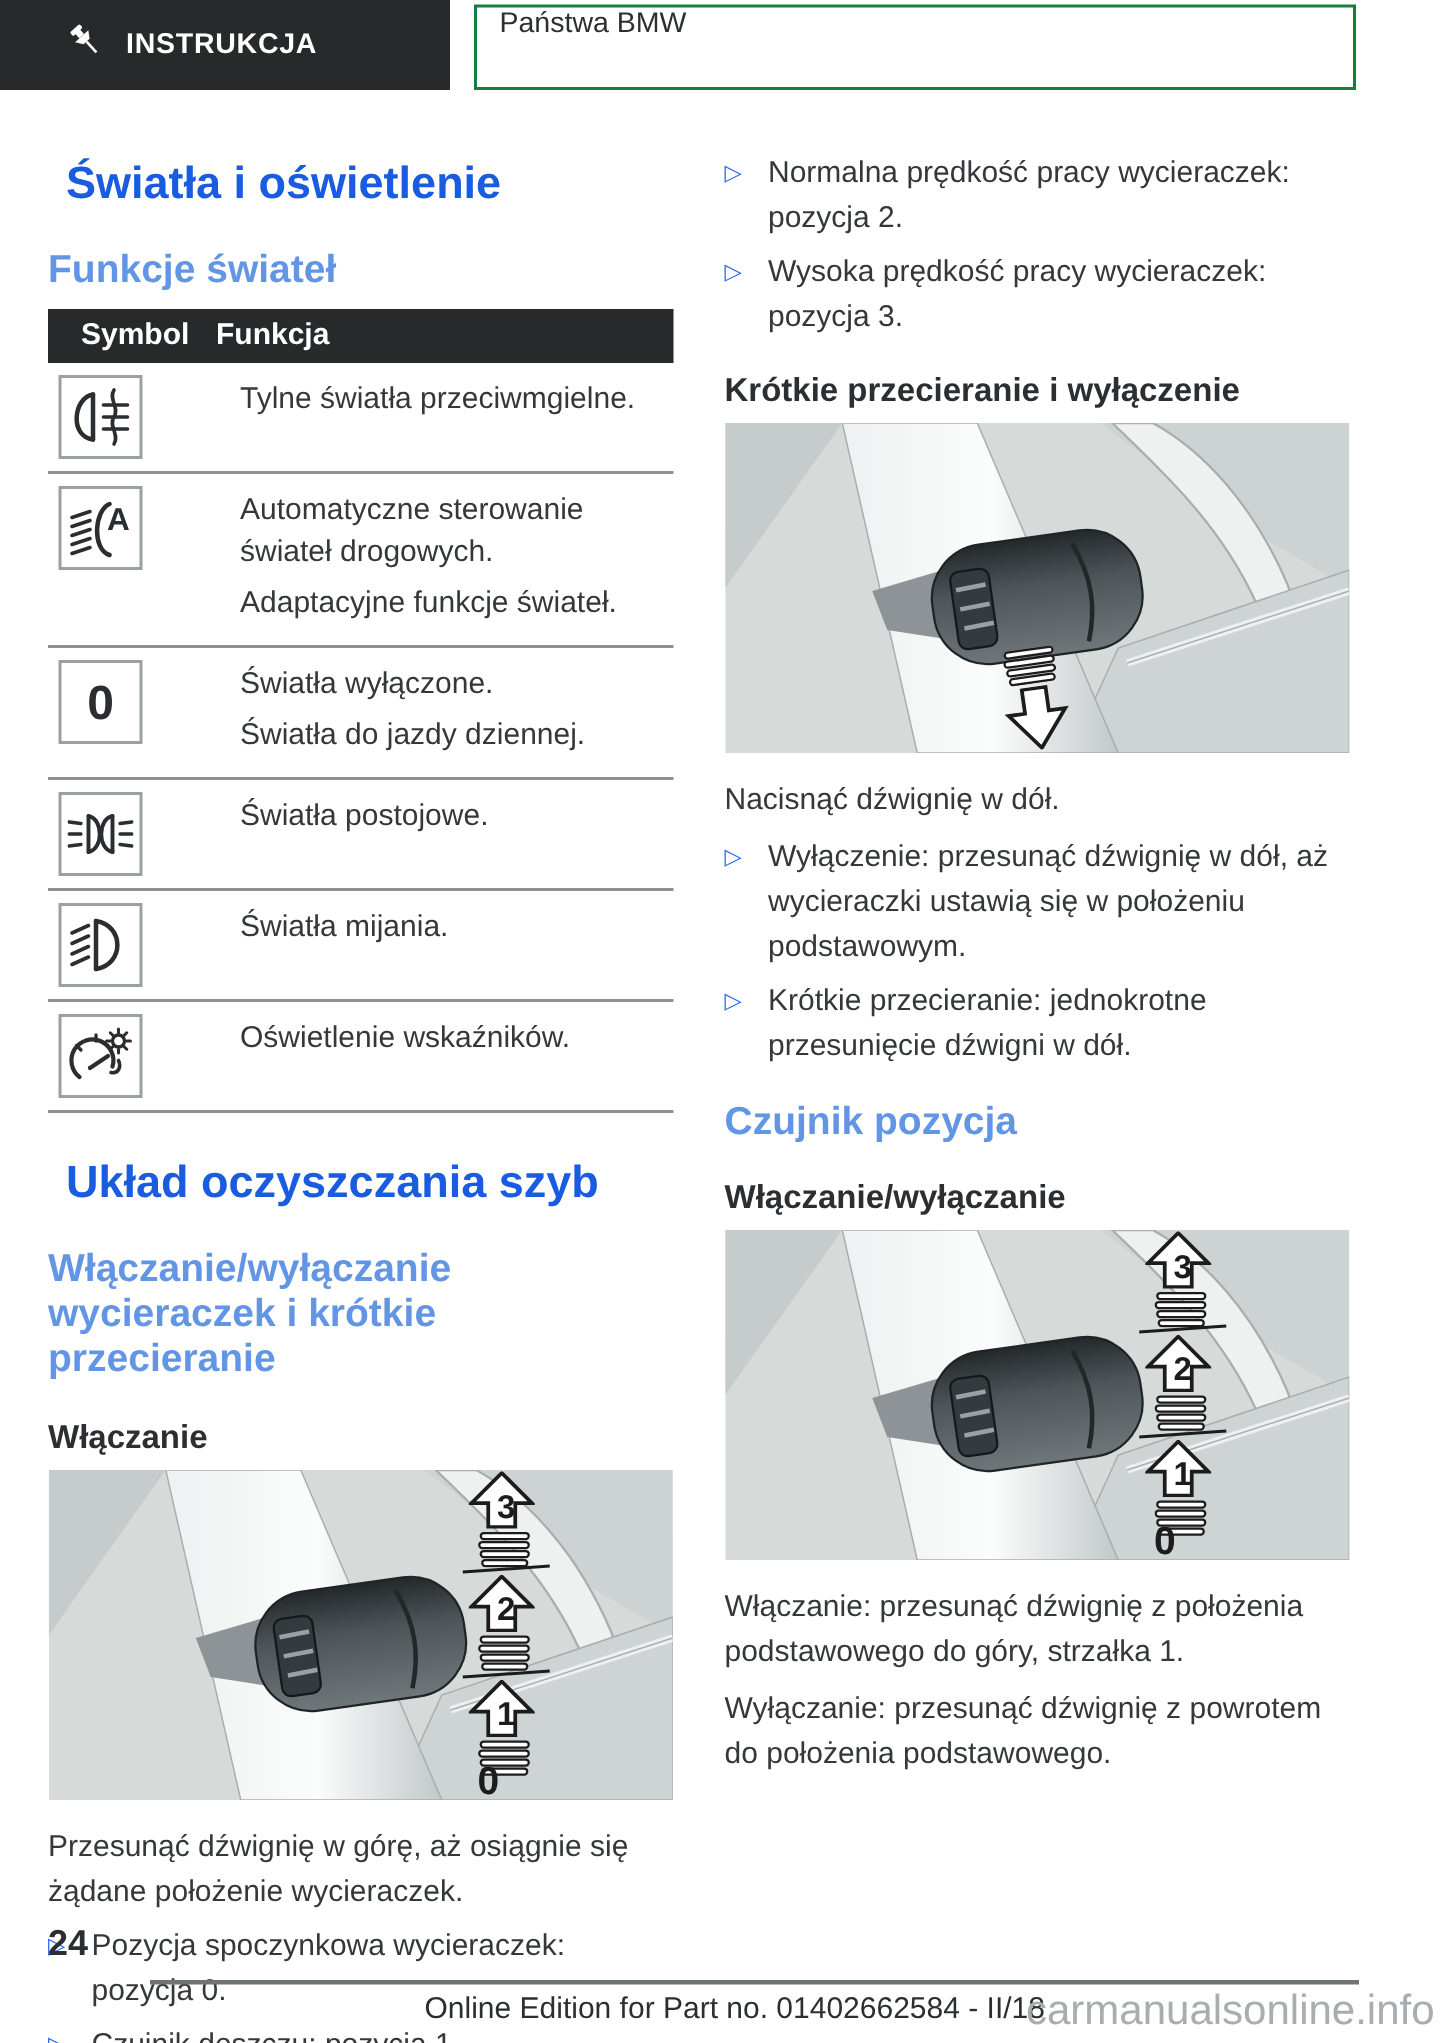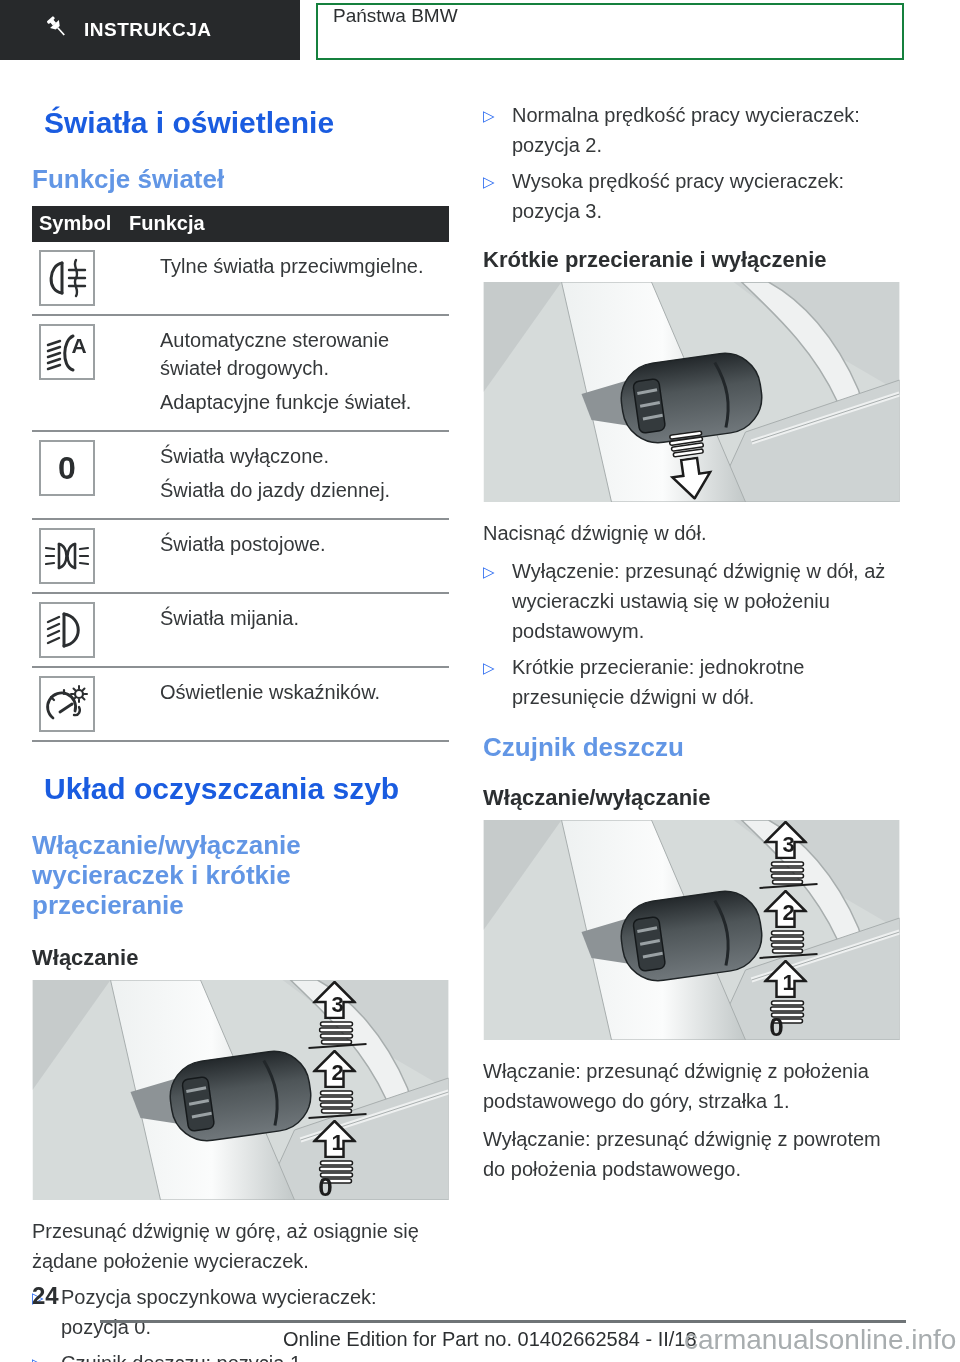--- a/index.html
+++ b/index.html
@@ -24,21 +24,21 @@
   p.body{font-size:20px;line-height:30px;margin:16px 0 0 0;}
   p.body + p.body{margin-top:8px;}
   
   ul.tri{list-style:none;margin:6px 0 0 0;padding:0;}
   ul.tri li{position:relative;padding-left:29px;font-size:20px;line-height:30px;margin-bottom:6px;}
   ul.tri .tri-icon{position:absolute;left:0;top:1px;color:#2a6af0;font-size:15px;}
   ul.tri.first{margin-top:0;}
   
   .tbl{margin-top:12px;}
   .tbl-head{background:#27292b;color:#fff;display:grid;grid-template-columns:90px 1fr;
-    font-weight:bold;font-size:20px;padding:6px 0 7px 7px;}
+    font-weight:bold;font-size:20px;padding:6px 0 7px 22px;}
   .trow{display:grid;grid-template-columns:96px 1fr;border-bottom:2px solid #8c9093;padding:8px 0;gap:32px;}
   .symcell{padding-left:7px;}
   .symbox{width:56px;height:56px;background:#fff;border:2px solid #9ba0a2;box-sizing:border-box;
     display:flex;align-items:center;justify-content:center;}
   .symbox .zero{font-size:32px;font-weight:bold;color:#2b2e30;line-height:1;}
   .fcell{font-size:20px;line-height:28px;padding-top:2px;}
   .fcell p{margin:0 0 6px 0;}
   .fcell p:empty{display:none;}
   
   .fig{display:block;margin-top:10px;width:417px;height:220px;}
@@ -288,21 +288,21 @@
       <use href="#arrow-down" x="184" y="176" width="44" height="42"></use>
     </g>
   </svg>
 
   <p class="body">Nacisnąć dźwignię w dół.</p>
   <ul class="tri" style="margin-top:8px">
     <li><span class="tri-icon">▷</span><span>Wyłączenie: przesunąć dźwignię w dół, aż wycieraczki ustawią się w położeniu podstawowym.</span></li>
     <li><span class="tri-icon">▷</span><span>Krótkie przecieranie: jednokrotne przesunięcie dźwigni w dół.</span></li>
   </ul>
 
-  <h2 class="blue" style="margin-top:20px">Czujnik deszczu</h2>
+  <h2 class="blue" style="margin-top:20px">Czujnik pozycja</h2>
   <h3 class="black" style="margin-top:24px">Włączanie/wyłączanie</h3>
 
   <svg class="fig" viewBox="0 0 416 220">
     <use href="#scene" width="416" height="220"></use>
     <use href="#arrow-up" x="280" y="1" width="44" height="38"></use>
     <text x="305" y="32" font-size="22" font-weight="bold" fill="#1c1c1c" text-anchor="middle">3</text>
     <use href="#ribs" x="286" y="41" width="36" height="24"></use>
     <line x1="276" y1="68" x2="334" y2="64" stroke="#1c1c1c" stroke-width="2"></line>
     <use href="#arrow-up" x="280" y="70" width="44" height="38"></use>
     <text x="305" y="100" font-size="22" font-weight="bold" fill="#1c1c1c" text-anchor="middle">2</text>

